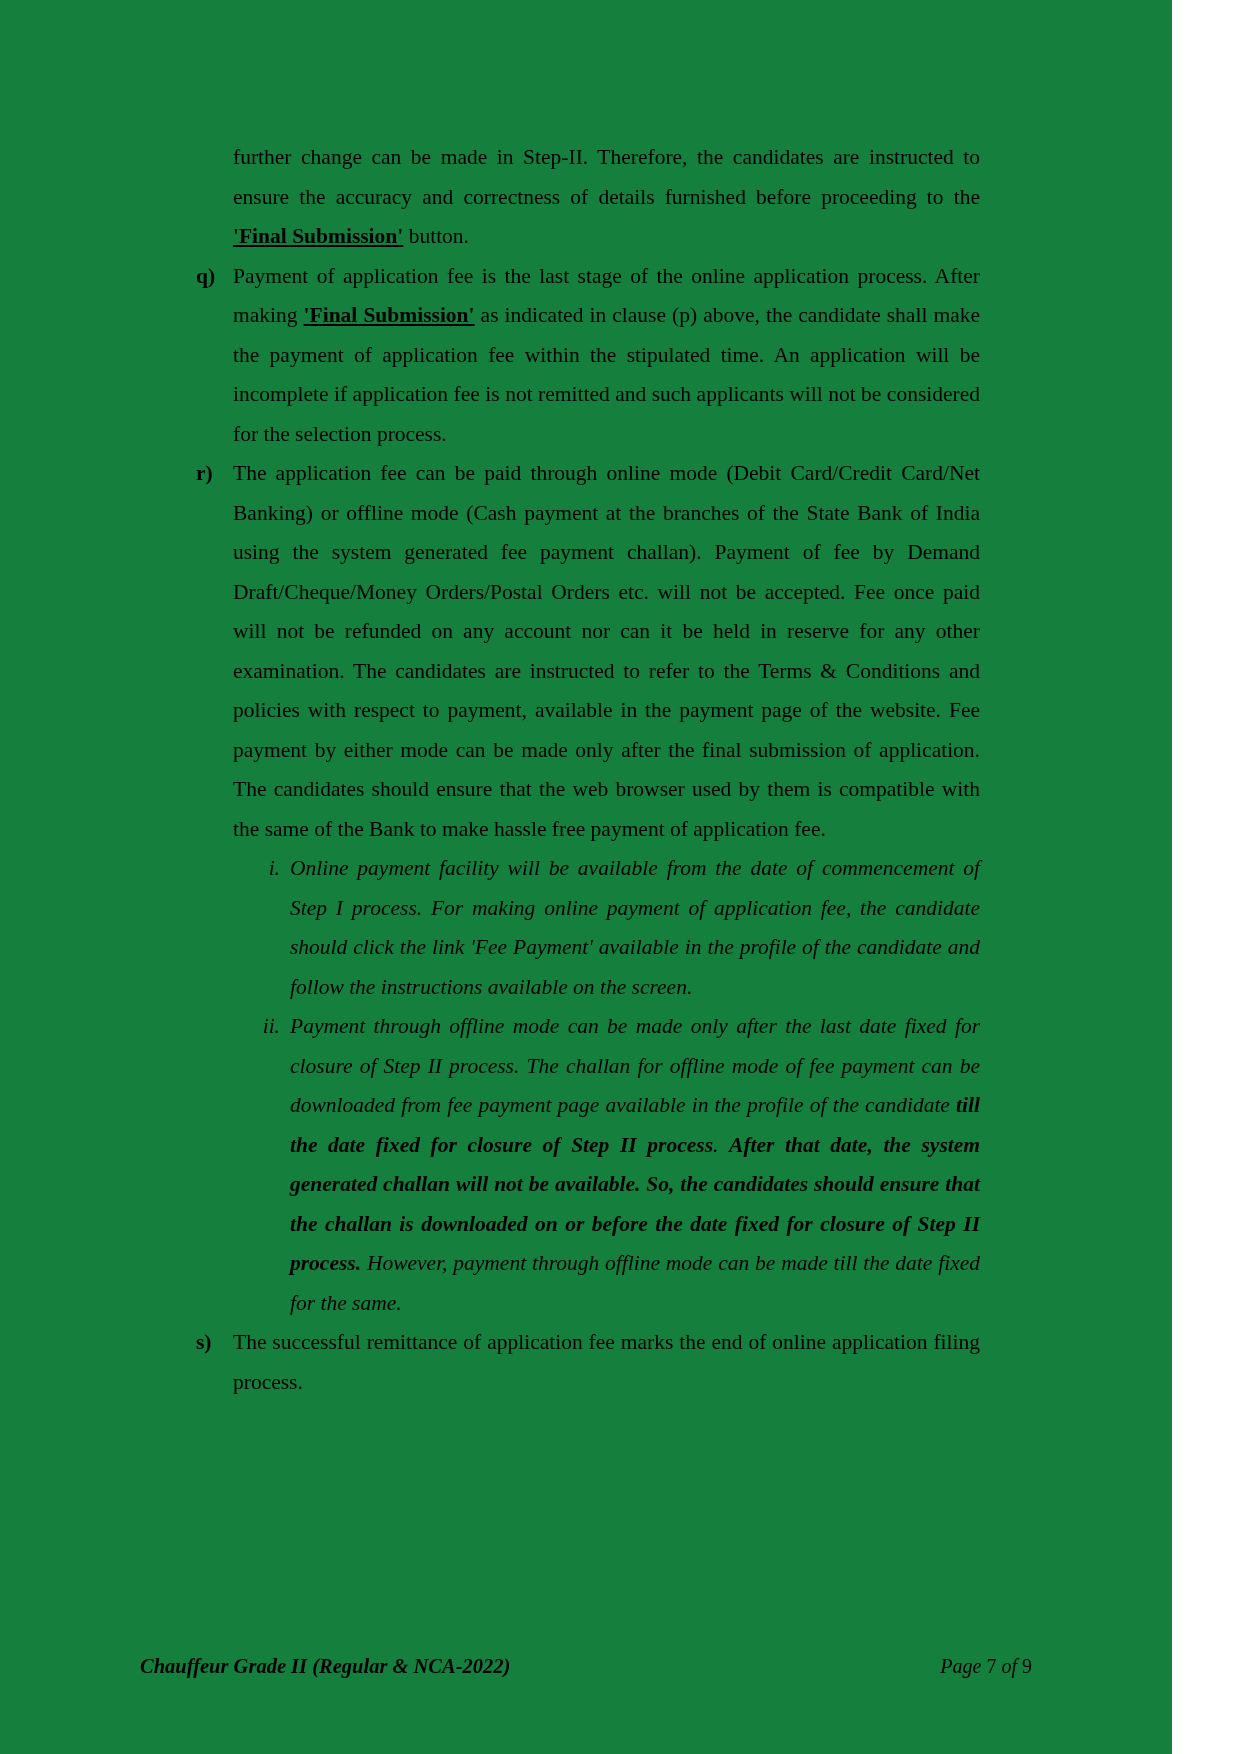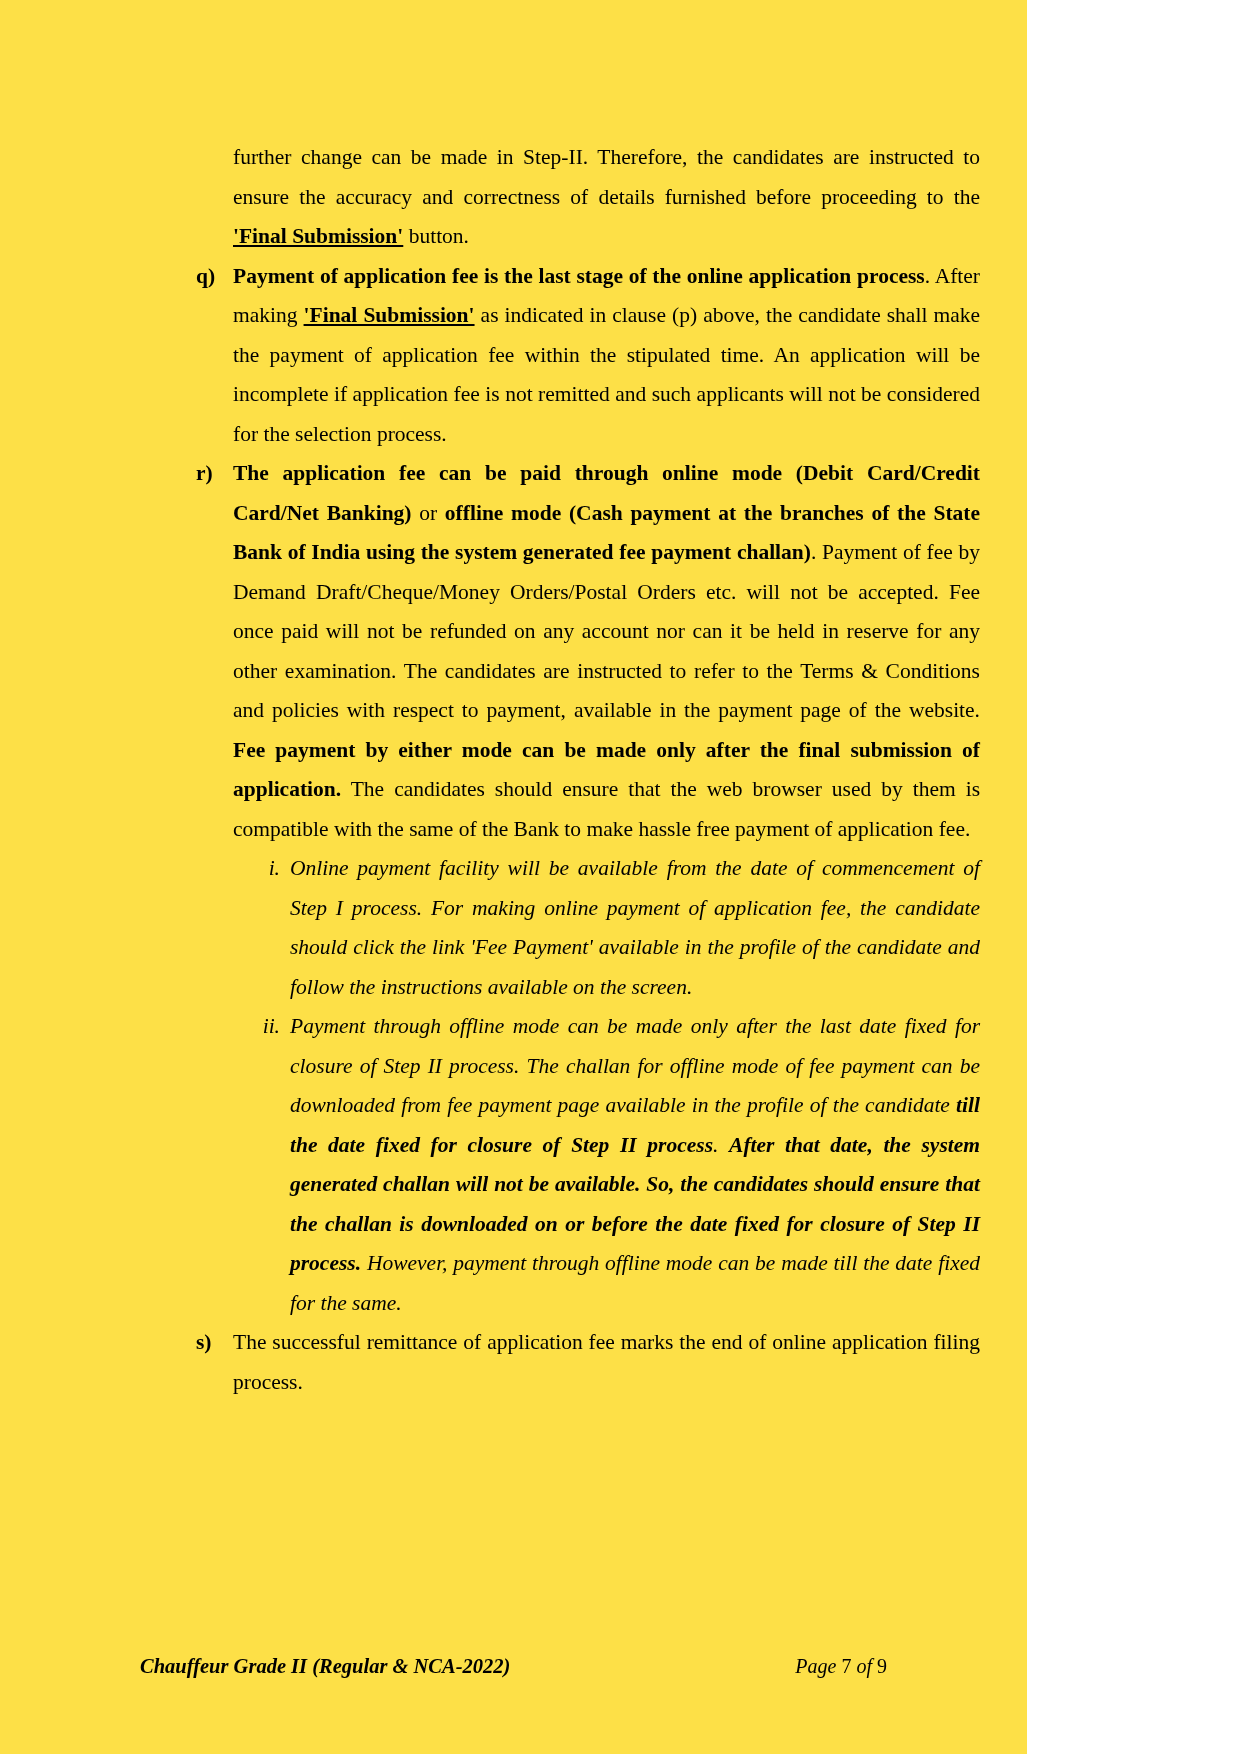--- a/index.html
+++ b/index.html
@@ -2,23 +2,23 @@
 <html><head>
 <meta charset="utf-8">
 <style>
   html, body {
     margin: 0;
     padding: 0;
     background: #ffffff;
   }
   .page {
     position: relative;
-    width: 1027px;
+    width: 1172px;
     height: 1754px;
-    background: #fde047;
+    background: #15803d;
     font-family: "Liberation Serif", "DejaVu Serif", serif;
     color: #000000;
     box-sizing: border-box;
     overflow: hidden;
   }
   .content {
     position: absolute;
     left: 196px;
     top: 138px;
     width: 784px;
@@ -78,21 +78,21 @@
     left: 0;
     top: 0;
     width: 30px;
     text-align: right;
     font-style: italic;
     font-size: 21.5px;
     line-height: 39.5px;
   }
 
   
-  .b   { font-weight: bold; }
+  .b   { font-weight: normal; }
   .bu  { font-weight: bold; text-decoration: underline; }
   .i   { }
   .bi  { font-weight: bold; font-style: italic; }
   .n   { font-style: normal; font-weight: normal; }
   .ni  { font-style: italic; font-weight: normal; }
 
   
   .footer {
     position: absolute;
     left: 140px;

